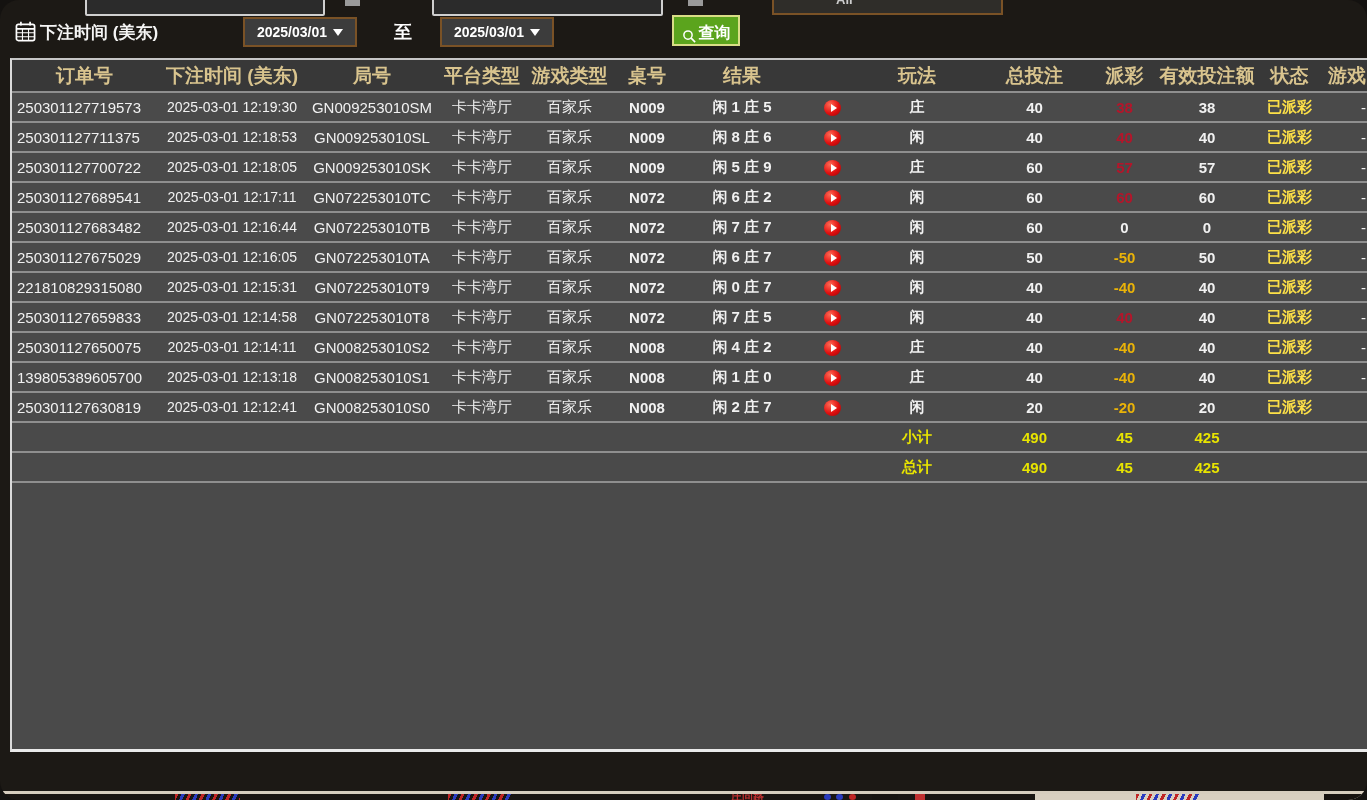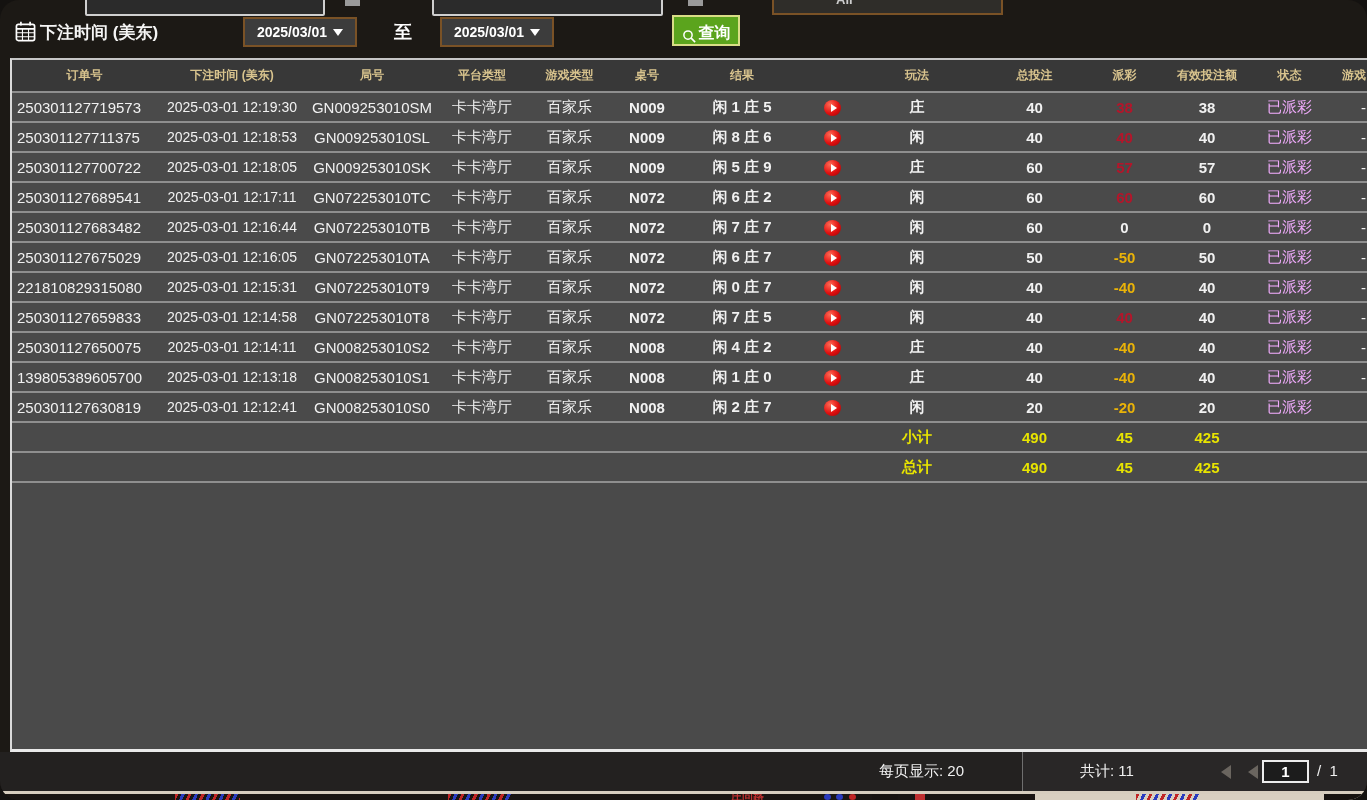--- a/index.html
+++ b/index.html
@@ -38,29 +38,29 @@
                font-size:16px; font-weight:bold; display:flex; align-items:flex-end;
                justify-content:center; gap:2px; cursor:pointer; }
 
   
   .table-panel { position:absolute; left:10px; top:58px; width:1357px; height:694px;
                  background:#4a4a4a; border-left:2px solid #dadada;
                  border-top:2px solid #c6c6c6; border-bottom:3px solid #e9e9e9;
                  overflow:hidden; }
   table { border-collapse:collapse; table-layout:fixed; width:1355px; }
   thead tr { height:32px; background:#383838; }
-  th { color:#d9c48e; font-size:12px; font-weight:bold; text-align:center;
+  th { color:#d9c48e; font-size:19px; font-weight:bold; text-align:center;
        white-space:nowrap; overflow:hidden; }
   tbody tr { height:30px; background:#4a4a4a; border-top:2px solid #8f8f8f; }
   td { color:#f1f1f1; font-size:15px; text-align:center; white-space:nowrap;
        overflow:hidden; }
   .c-order { text-align:left; padding-left:5px; }
   .c-time  { font-size:14px; }
   .b  { font-weight:bold; }
-  .status  { color:#f0abfc; font-weight:normal; }
+  .status  { color:#fde047; font-weight:bold; }
   .pay-pos { color:#b4152a; font-weight:bold; }
   .pay-neg { color:#eab308; font-weight:bold; }
   .pay-zero{ color:#f1f1f1; font-weight:bold; }
   .c-game, th.col13 { text-align:right; padding-right:3px; }
   .sum-row td { color:#e8e400; font-weight:bold; }
   .sum-row:last-child { border-bottom:2px solid #8f8f8f; }
   .play-icon { display:inline-block; width:17px; height:16px; border-radius:50%;
                background:radial-gradient(circle at 35% 28%, #ff6a55, #e01010 55%, #9c0404);
                position:relative; vertical-align:middle; cursor:pointer; }
   .play-icon::after { content:''; position:absolute; left:7px; top:4px; width:0; height:0;
@@ -389,30 +389,20 @@
             <td>490</td>
             <td>45</td>
             <td>425</td>
             <td></td>
             <td></td>
           </tr>
         </tbody>
     </table>
   </div>
 
-  <div class="bottom-bar">
-    <div class="right-tint"></div>
-    <span class="per-page">每页显示: 20</span>
-    <div class="vdiv"></div>
-    <span class="total-count">共计: 11</span>
-    <span class="pg-arrow pg-first"></span>
-    <span class="pg-arrow pg-prev"></span>
-    <input class="page-input" value="1" style="">
-    <span class="page-total"><span>/</span>&nbsp;&nbsp;<span>1</span></span>
-  </div>
 
   <div class="beige-line"></div>
   <div class="bottom-strip">
     <div class="strip-light"></div>
     <div class="hatch h1"></div>
     <div class="hatch h2"></div>
     <div class="hatch h3"></div>
     <span class="ghost-red-text">庄问路</span>
     <span class="dotc dc1"></span>
     <span class="dotc dc2"></span>

